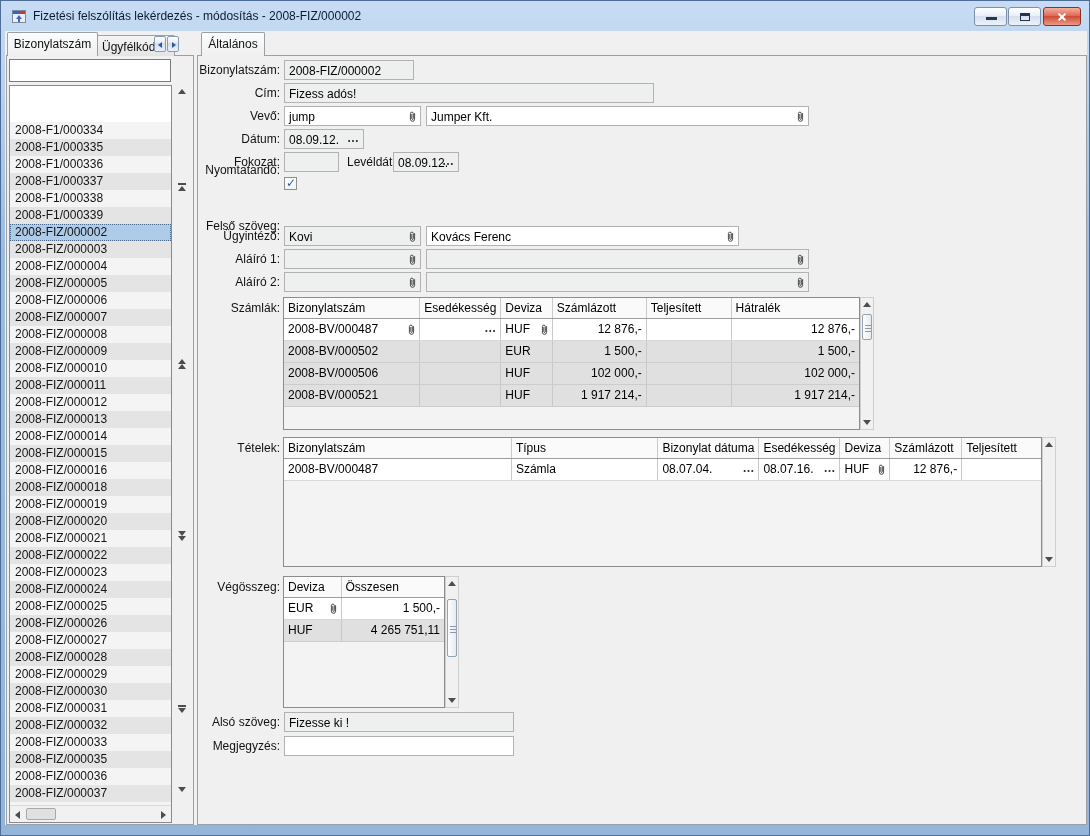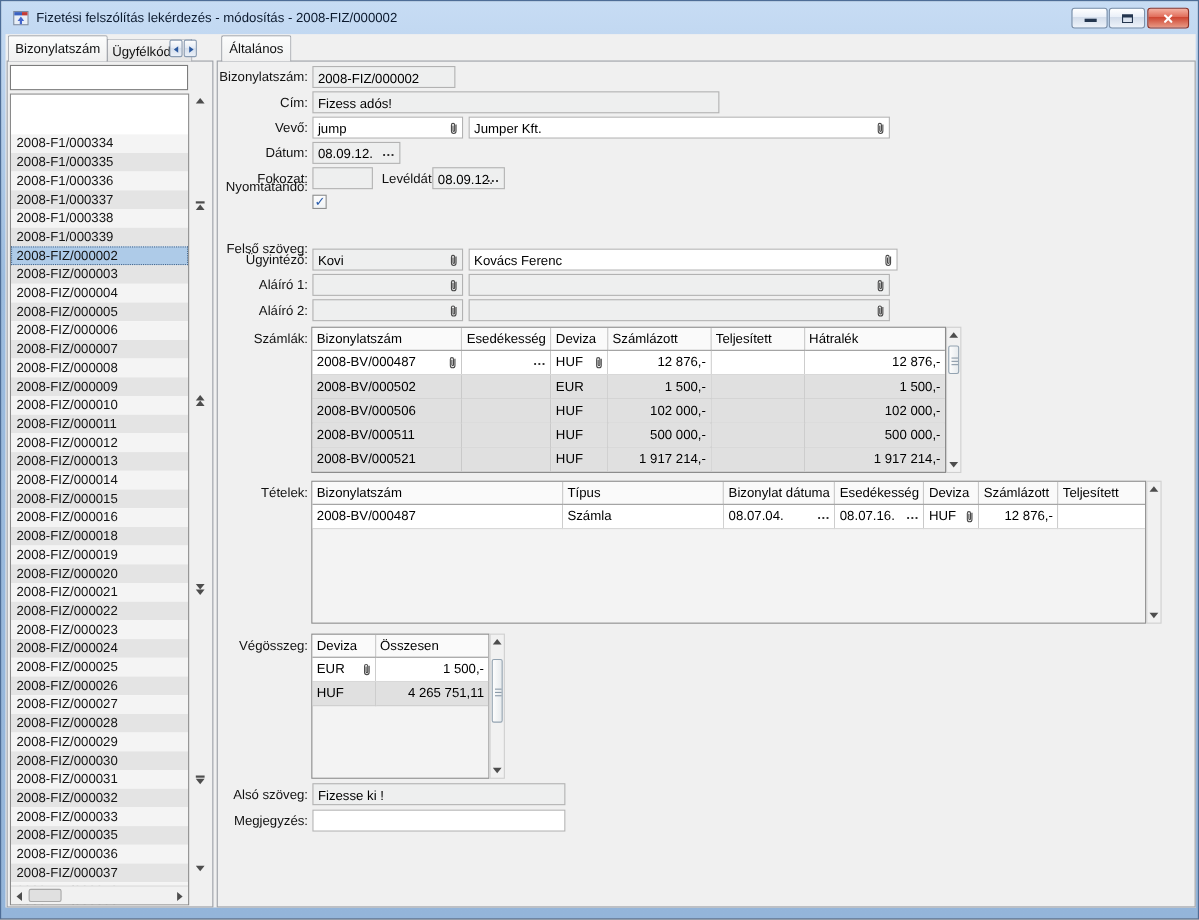--- a/index.html
+++ b/index.html
@@ -222,21 +222,21 @@
   <div class="checkbox" style="left:283px;top:176px;">
       <span class="chk">✓</span>
     </div>
 
   <div class="flabel" style="top:202px;margin-top:16px;">Felső szöveg:</div>
 
   <div class="flabel" style="top:228px;">Ügyintéző:</div>
   <div class="field ro withclip" style="left:283px;top:225px;width:137px;"><span>Kovi</span><span class="clip-icon"><svg width="9" height="13" viewBox="0 0 9 13">
           <path d="M6.6 3.2 V9.2 a2.1 2.1 0 0 1 -4.2 0 V3.6 a1.45 1.45 0 0 1 2.9 0 V8.7 a0.75 0.75 0 0 1 -1.5 0 V4" fill="none" stroke="#4a4a4a" stroke-width="1"></path>
         </svg></span></div>
-  <div class="field withclip" style="left:425px;top:225px;width:390px;"><span>Kovács Ferenc</span><span class="clip-icon"><svg width="9" height="13" viewBox="0 0 9 13">
+  <div class="field withclip" style="left:425px;top:225px;width:313px;"><span>Kovács Ferenc</span><span class="clip-icon"><svg width="9" height="13" viewBox="0 0 9 13">
           <path d="M6.6 3.2 V9.2 a2.1 2.1 0 0 1 -4.2 0 V3.6 a1.45 1.45 0 0 1 2.9 0 V8.7 a0.75 0.75 0 0 1 -1.5 0 V4" fill="none" stroke="#4a4a4a" stroke-width="1"></path>
         </svg></span></div>
 
   <div class="flabel" style="top:251px;">Aláíró 1:</div>
   <div class="field ro withclip" style="left:283px;top:248px;width:137px;"><span></span><span class="clip-icon"><svg width="9" height="13" viewBox="0 0 9 13">
           <path d="M6.6 3.2 V9.2 a2.1 2.1 0 0 1 -4.2 0 V3.6 a1.45 1.45 0 0 1 2.9 0 V8.7 a0.75 0.75 0 0 1 -1.5 0 V4" fill="none" stroke="#4a4a4a" stroke-width="1"></path>
         </svg></span></div>
   <div class="field ro withclip" style="left:425px;top:248px;width:383px;"><span></span><span class="clip-icon"><svg width="9" height="13" viewBox="0 0 9 13">
           <path d="M6.6 3.2 V9.2 a2.1 2.1 0 0 1 -4.2 0 V3.6 a1.45 1.45 0 0 1 2.9 0 V8.7 a0.75 0.75 0 0 1 -1.5 0 V4" fill="none" stroke="#4a4a4a" stroke-width="1"></path>
         </svg></span></div>
@@ -289,28 +289,20 @@
         <td></td>
         <td class="num">1 500,-</td>
       </tr>
       <tr class="gray">
         <td>2008-BV/000506</td>
         <td></td>
         <td>HUF</td>
         <td class="num">102 000,-</td>
         <td></td>
         <td class="num">102 000,-</td>
-      </tr>
-      <tr class="gray">
-        <td>2008-BV/000511</td>
-        <td></td>
-        <td>HUF</td>
-        <td class="num">500 000,-</td>
-        <td></td>
-        <td class="num">500 000,-</td>
       </tr>
       <tr class="gray">
         <td>2008-BV/000521</td>
         <td></td>
         <td>HUF</td>
         <td class="num">1 917 214,-</td>
         <td></td>
         <td class="num">1 917 214,-</td>
       </tr>
     </tbody>

